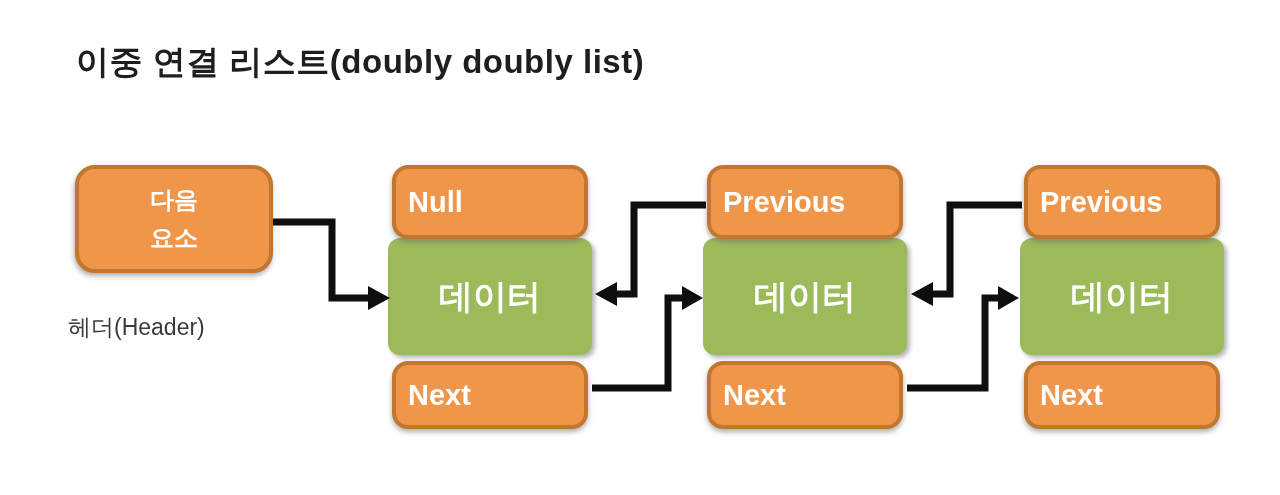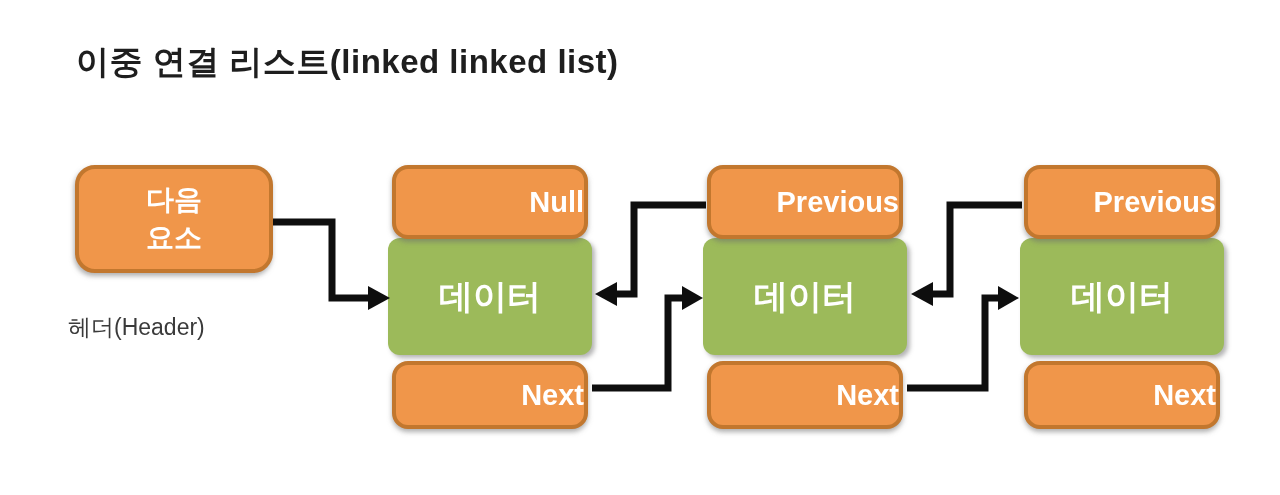--- a/index.html
+++ b/index.html
@@ -39,21 +39,21 @@
     width: 198px; height: 108px;
     background: var(--c-orange-fill);
     border: 4px solid var(--c-orange-border);
     border-radius: 20px;
     box-shadow: -1px 3px 5px rgba(110,110,110,0.55);
     display: flex; align-items: center; justify-content: center;
     text-align: center;
   }
   .header-box span {
     color: var(--c-box-text);
-    font-size: 28px;
+    font-size: 24px;
     font-weight: 700;
     line-height: 38px;
     white-space: pre-line;
     font-family: Liberation Serif, serif;
   }
   .header-caption {
     position: absolute;
     left: 68px; top: 312px;
     font-size: 23px;
     font-weight: 400;
@@ -83,21 +83,21 @@
     font-weight: 700;
   }
   .cell-orange {
     position: absolute;
     left: 4px; right: 4px;
     height: 74px;
     background: var(--c-orange-fill);
     border: 4px solid var(--c-orange-border);
     border-radius: 16px;
     box-shadow: 0 3px 5px rgba(110,110,110,0.55);
-    display: flex; align-items: center; justify-content: flex-end;
+    display: flex; align-items: center; justify-content: flex-start; padding-left: 12px;
   }
   .cell-top { top: 0; }
   .cell-bottom { bottom: 0; height: 68px; }
   .cell-orange span {
     color: var(--c-box-text);
     font-size: 29px;
     font-weight: 700;
   }
   .arrow-layer {
     position: absolute;
@@ -113,21 +113,21 @@
   .arrow-layer polygon {
     fill: var(--c-arrow);
     stroke: none;
   }
 </style>
 </head>
 <body>
 
 <div class="canvas">
 
-  <div class="title">이중 연결 리스트(linked linked list)</div>
+  <div class="title">이중 연결 리스트(doubly doubly list)</div>
 
   <div class="header-box">
     <span>다음
 요소</span>
   </div>
   <div class="header-caption">헤더(Header)</div>
 
   <div class="node node-1">
     <div class="cell-data">
       <span>데이터</span>

